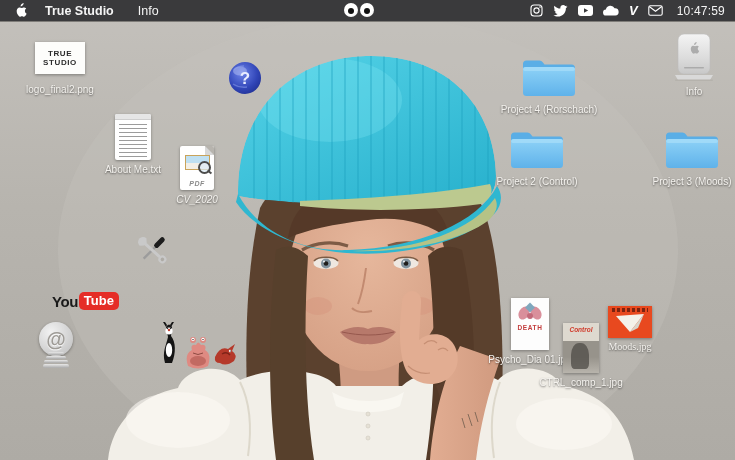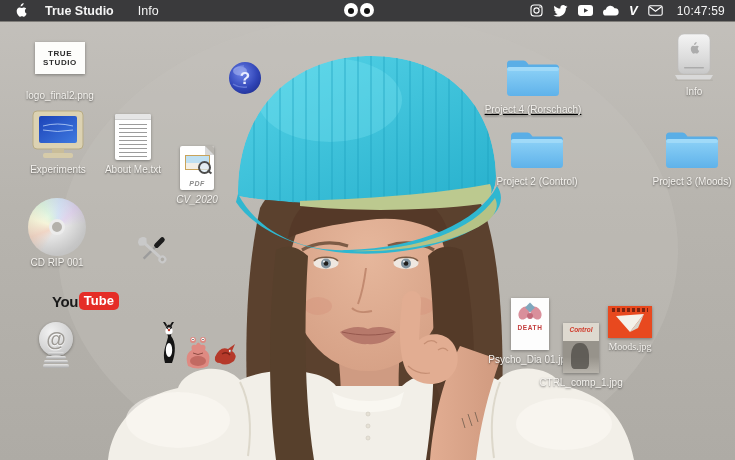--- a/index.html
+++ b/index.html
@@ -246,43 +246,32 @@
           </svg>
       </span>
       <span id="clock">10:47:59</span>
     </span>
   </div>
 
   <div class="di" style="left:35px;top:42px;width:50px;">
     <div class="logo-box thumb-shadow">
         <span class="t">TRUE STUDIO</span>
       </div>
-    <span class="lbl" style="margin-top:17px;text-align:center;">logo_final2.png</span>
+    <span class="lbl" style="margin-top:11px;text-align:center;">logo_final2.png</span>
   </div>
 
   <div class="di" style="left:228px;top:61px;width:34px;">
     <svg width="34" height="34" viewBox="0 0 34 34">
       <circle cx="17" cy="17" r="16" fill="url(#globeg)"></circle>
       <ellipse cx="12" cy="10" rx="7" ry="4.5" fill="#aebcf2" opacity=".55"></ellipse>
       <path d="M5 23 q6 4 14 3 M6 9 q4 -4 10 -4" stroke="#8fa2ee" stroke-width="1.5" fill="none" opacity=".5"></path>
       <text x="17" y="23" text-anchor="middle" font-size="17" font-weight="bold" fill="#e9edff" font-family="Liberation Sans, sans-serif">?</text>
     </svg>
   </div>
 
-  <div class="di" style="left:30px;top:110px;width:56px;">
-    <svg width="56" height="50" viewBox="0 0 56 50">
-      <rect x="3" y="1" width="50" height="38" rx="4" fill="#dcd2b2"></rect>
-      <rect x="3" y="1" width="50" height="38" rx="4" fill="none" stroke="#b7ab85" stroke-width="1"></rect>
-      <rect x="9" y="6" width="38" height="27" rx="2" fill="url(#screeng)"></rect>
-      <path d="M13 16 q14 -4 30 0 M13 20 q14 3 30 0" stroke="#cfe2ff" stroke-width="1" fill="none" opacity=".7"></path>
-      <rect x="22" y="39" width="12" height="4" fill="#c9bd99"></rect>
-      <rect x="13" y="43" width="30" height="5" rx="2" fill="#d6cba9"></rect>
-    </svg>
-    <span class="lbl">Experiments</span>
-  </div>
 
   <div class="di" style="left:108px;top:114px;width:38px;margin-left:6px;">
     <div class="doc thumb-shadow">
       <div class="bar"></div>
         <div class="lines"></div>
     </div>
     <span class="lbl">About Me.txt</span>
   </div>
 
   <div class="di" style="left:180px;top:146px;width:34px;font-style:italic;">
@@ -303,24 +292,20 @@
       </g>
       <g transform="rotate(-48 19 19)">
         <rect x="17.6" y="8" width="3" height="22" rx="1.5" fill="#c9c9c9"></rect>
         <path d="M19 2 a5 5 0 0 1 5 5 l-3 3 h-4 l-3 -3 a5 5 0 0 1 5 -5z" fill="#c9c9c9"></path>
         <circle cx="19" cy="33" r="4" fill="#c9c9c9"></circle>
           <circle cx="19" cy="33" r="1.8" fill="#aeaba5"></circle>
       </g>
     </svg>
   </div>
 
-  <div class="di" style="left:28px;top:198px;width:58px;">
-    <div class="cd"></div>
-    <span class="lbl" style="margin-top:2px;">CD RIP 001</span>
-  </div>
 
   <div class="di" style="left:30px;top:292px;width:72px;">
     <div class="yt">
       <span class="you">You</span>
       <span class="tube">Tube</span>
     </div>
   </div>
 
   <div class="di atspring" style="left:34px;top:322px;width:44px;">
     <div class="at-disc thumb-shadow">
@@ -354,21 +339,21 @@
     <ellipse cx="15" cy="27" rx="8" ry="5" fill="#c26a62"></ellipse>
     <path d="M10 19 q5 3 10 0" stroke="#8e4a42" stroke-width="1" fill="none"></path>
   </svg>
   <svg class="sprite" style="left:212px;top:340px;" width="26" height="28" viewBox="0 0 26 28">
     <path d="M3 17 Q8 6 16 9 L23 4 L20 11 Q26 15 22 21 Q14 27 8 23 Q2 23 3 17 Z" fill="#b5392a"></path>
     <path d="M10 14 q5 -3 8 1" stroke="#7e2318" stroke-width="1.4" fill="none"></path>
     <circle cx="18" cy="11" r="1.2" fill="#fff"></circle>
       <circle cx="18.3" cy="11" r=".6" fill="#111"></circle>
   </svg>
 
-  <div class="di" style="left:504px;top:56px;width:58px;text-decoration:underline;">
+  <div class="di" style="left:520px;top:56px;width:58px;">
     <svg width="58" height="44" viewBox="0 0 58 44">
       <path d="M3 8 q0-3.5 3.5-3.5 h13 q2 0 3 1.5 l2 2.5 h27 q3.5 0 3.5 3.5 v3 h-52 Z" fill="#5aaee6"></path>
       <rect x="3" y="11" width="52" height="29" rx="3.5" fill="url(#foldg)"></rect>
       <rect x="3" y="11" width="52" height="4" rx="2" fill="#a5dcf9" opacity=".8"></rect>
     </svg>
     <span class="lbl">Project 4 (Rorschach)</span>
   </div>
 
   <div class="di" style="left:671px;top:32px;width:46px;">
     <svg width="46" height="50" viewBox="0 0 46 50">

